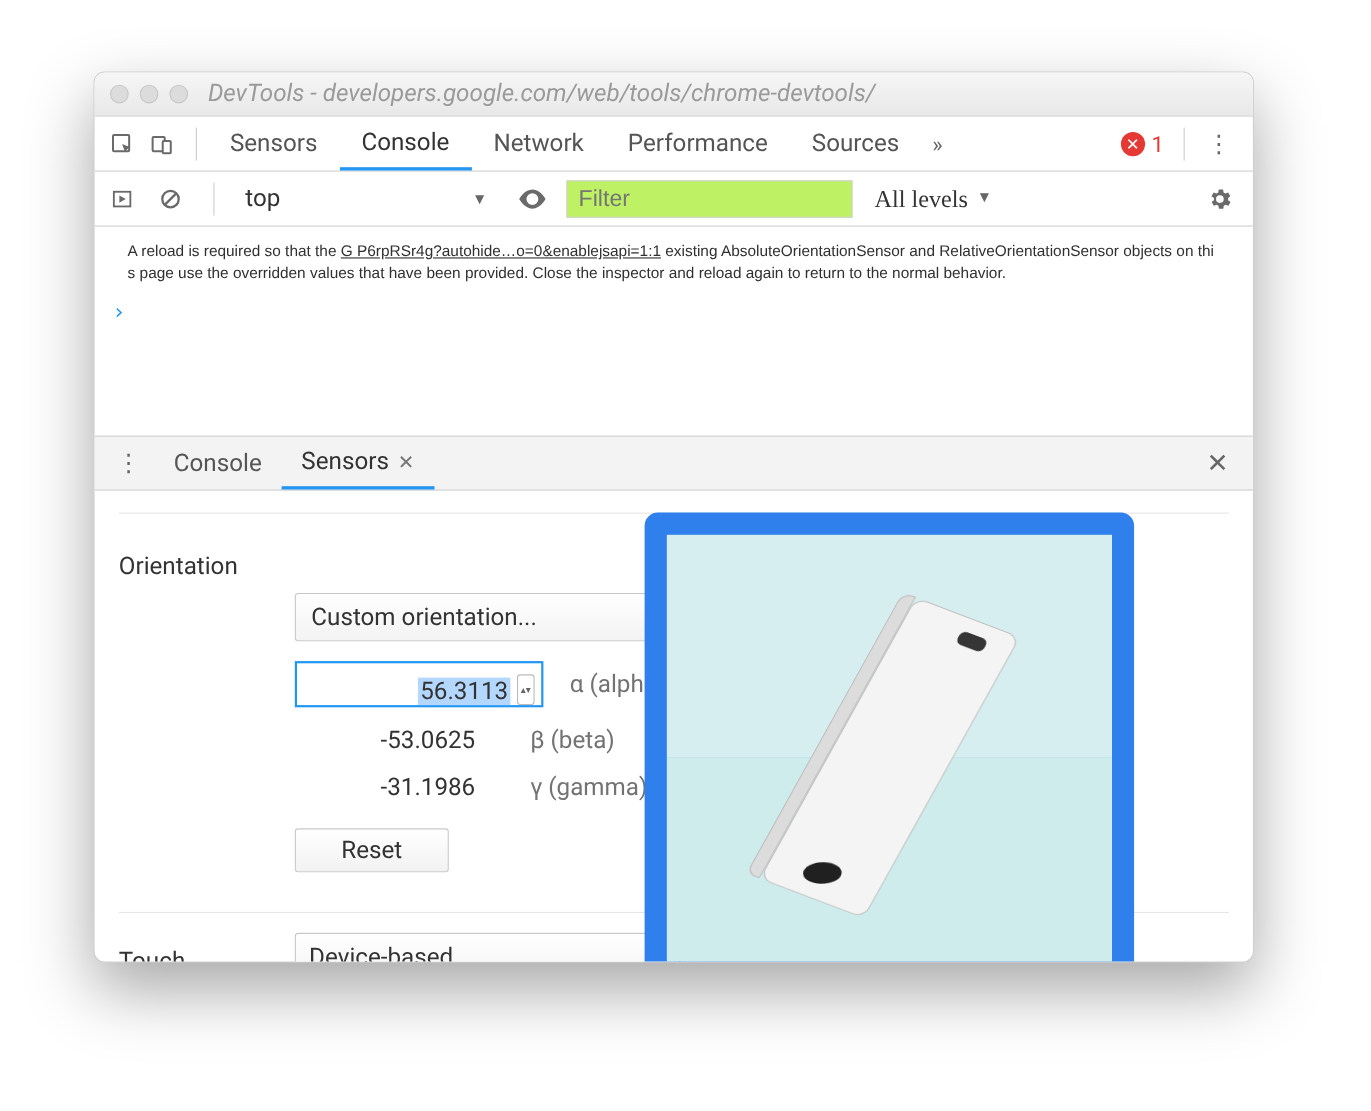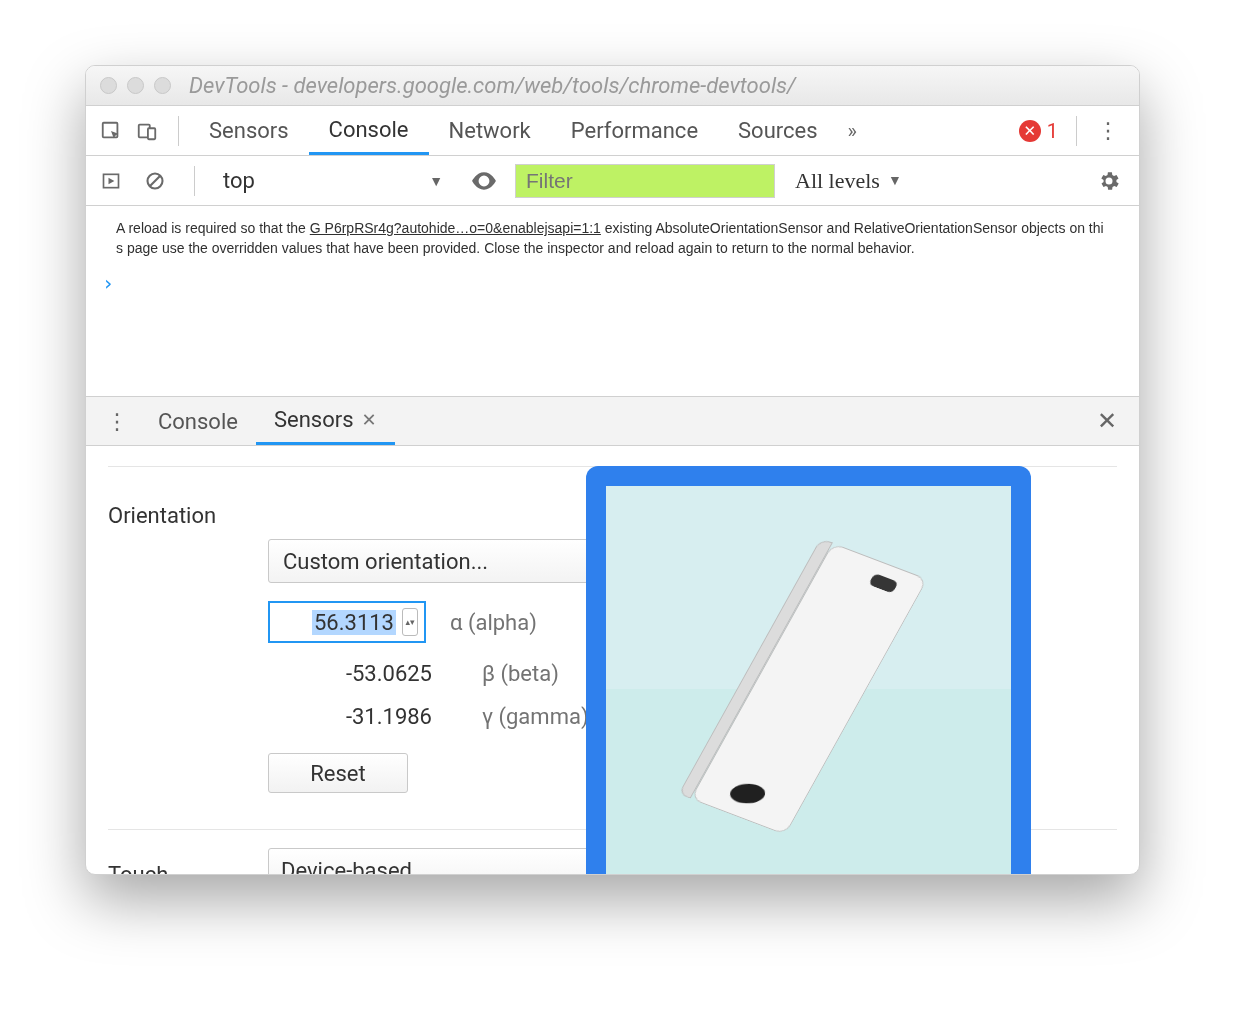--- a/index.html
+++ b/index.html
@@ -142,23 +142,23 @@
     margin-top: 44px;
   }
   .orient-select .dd {
     width: 34px; height: 100%;
     border-left: 1px solid #c9c9c9;
     display:flex; align-items:center; justify-content:center;
     color:#555;
   }
   .valrow { display:flex; align-items:center; gap: 24px; margin-top: 18px; }
   .numbox {
-    width: 158px; height: 42px;
+    width: 226px; height: 42px;
     border: 2px solid #2196f3;
-    display:flex; align-items:center; justify-content:flex-end;
+    display:flex; align-items:flex-end; justify-content:flex-end;
     padding: 0 6px 0 10px;
     font-size: 22px;
   }
   .numbox .selval { background:#b3d7ff; padding: 0 2px; }
   .stepper {
     width:16px; height:28px; margin-left:6px;
     border:1px solid #bbb; border-radius:3px;
     display:flex; flex-direction:column; font-size:9px; color:#666;
     align-items:center; justify-content:center;
   }

